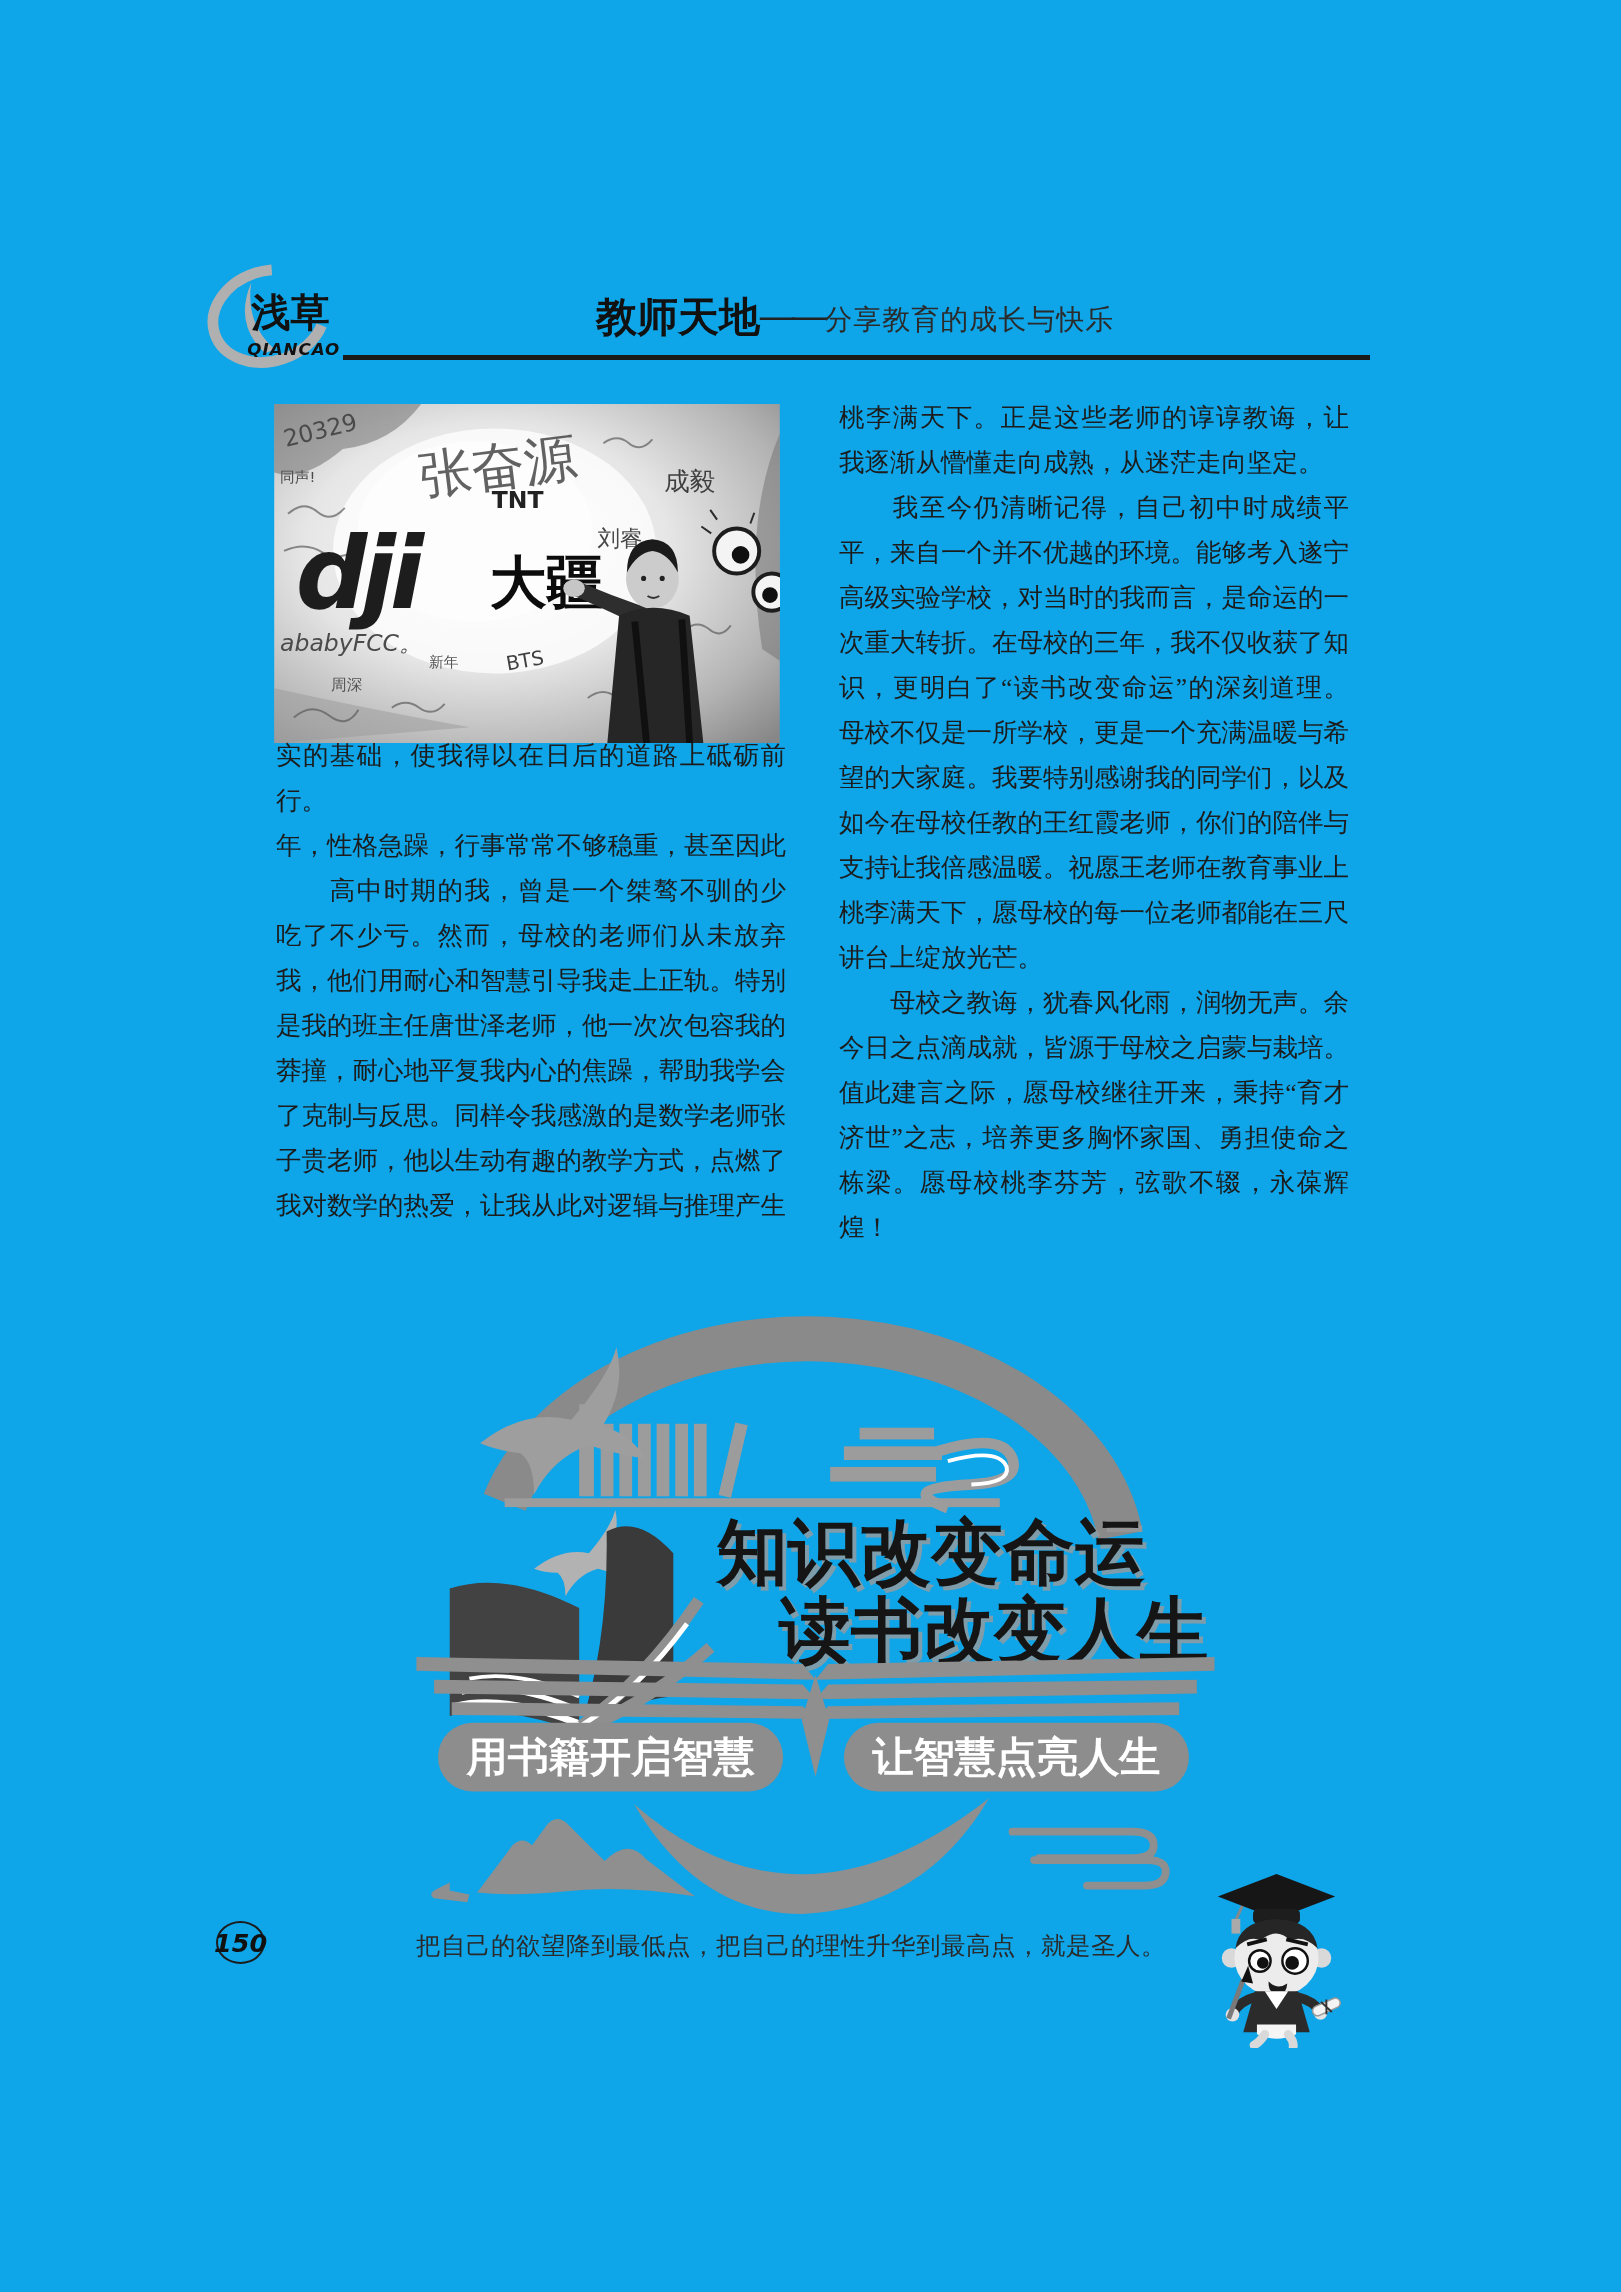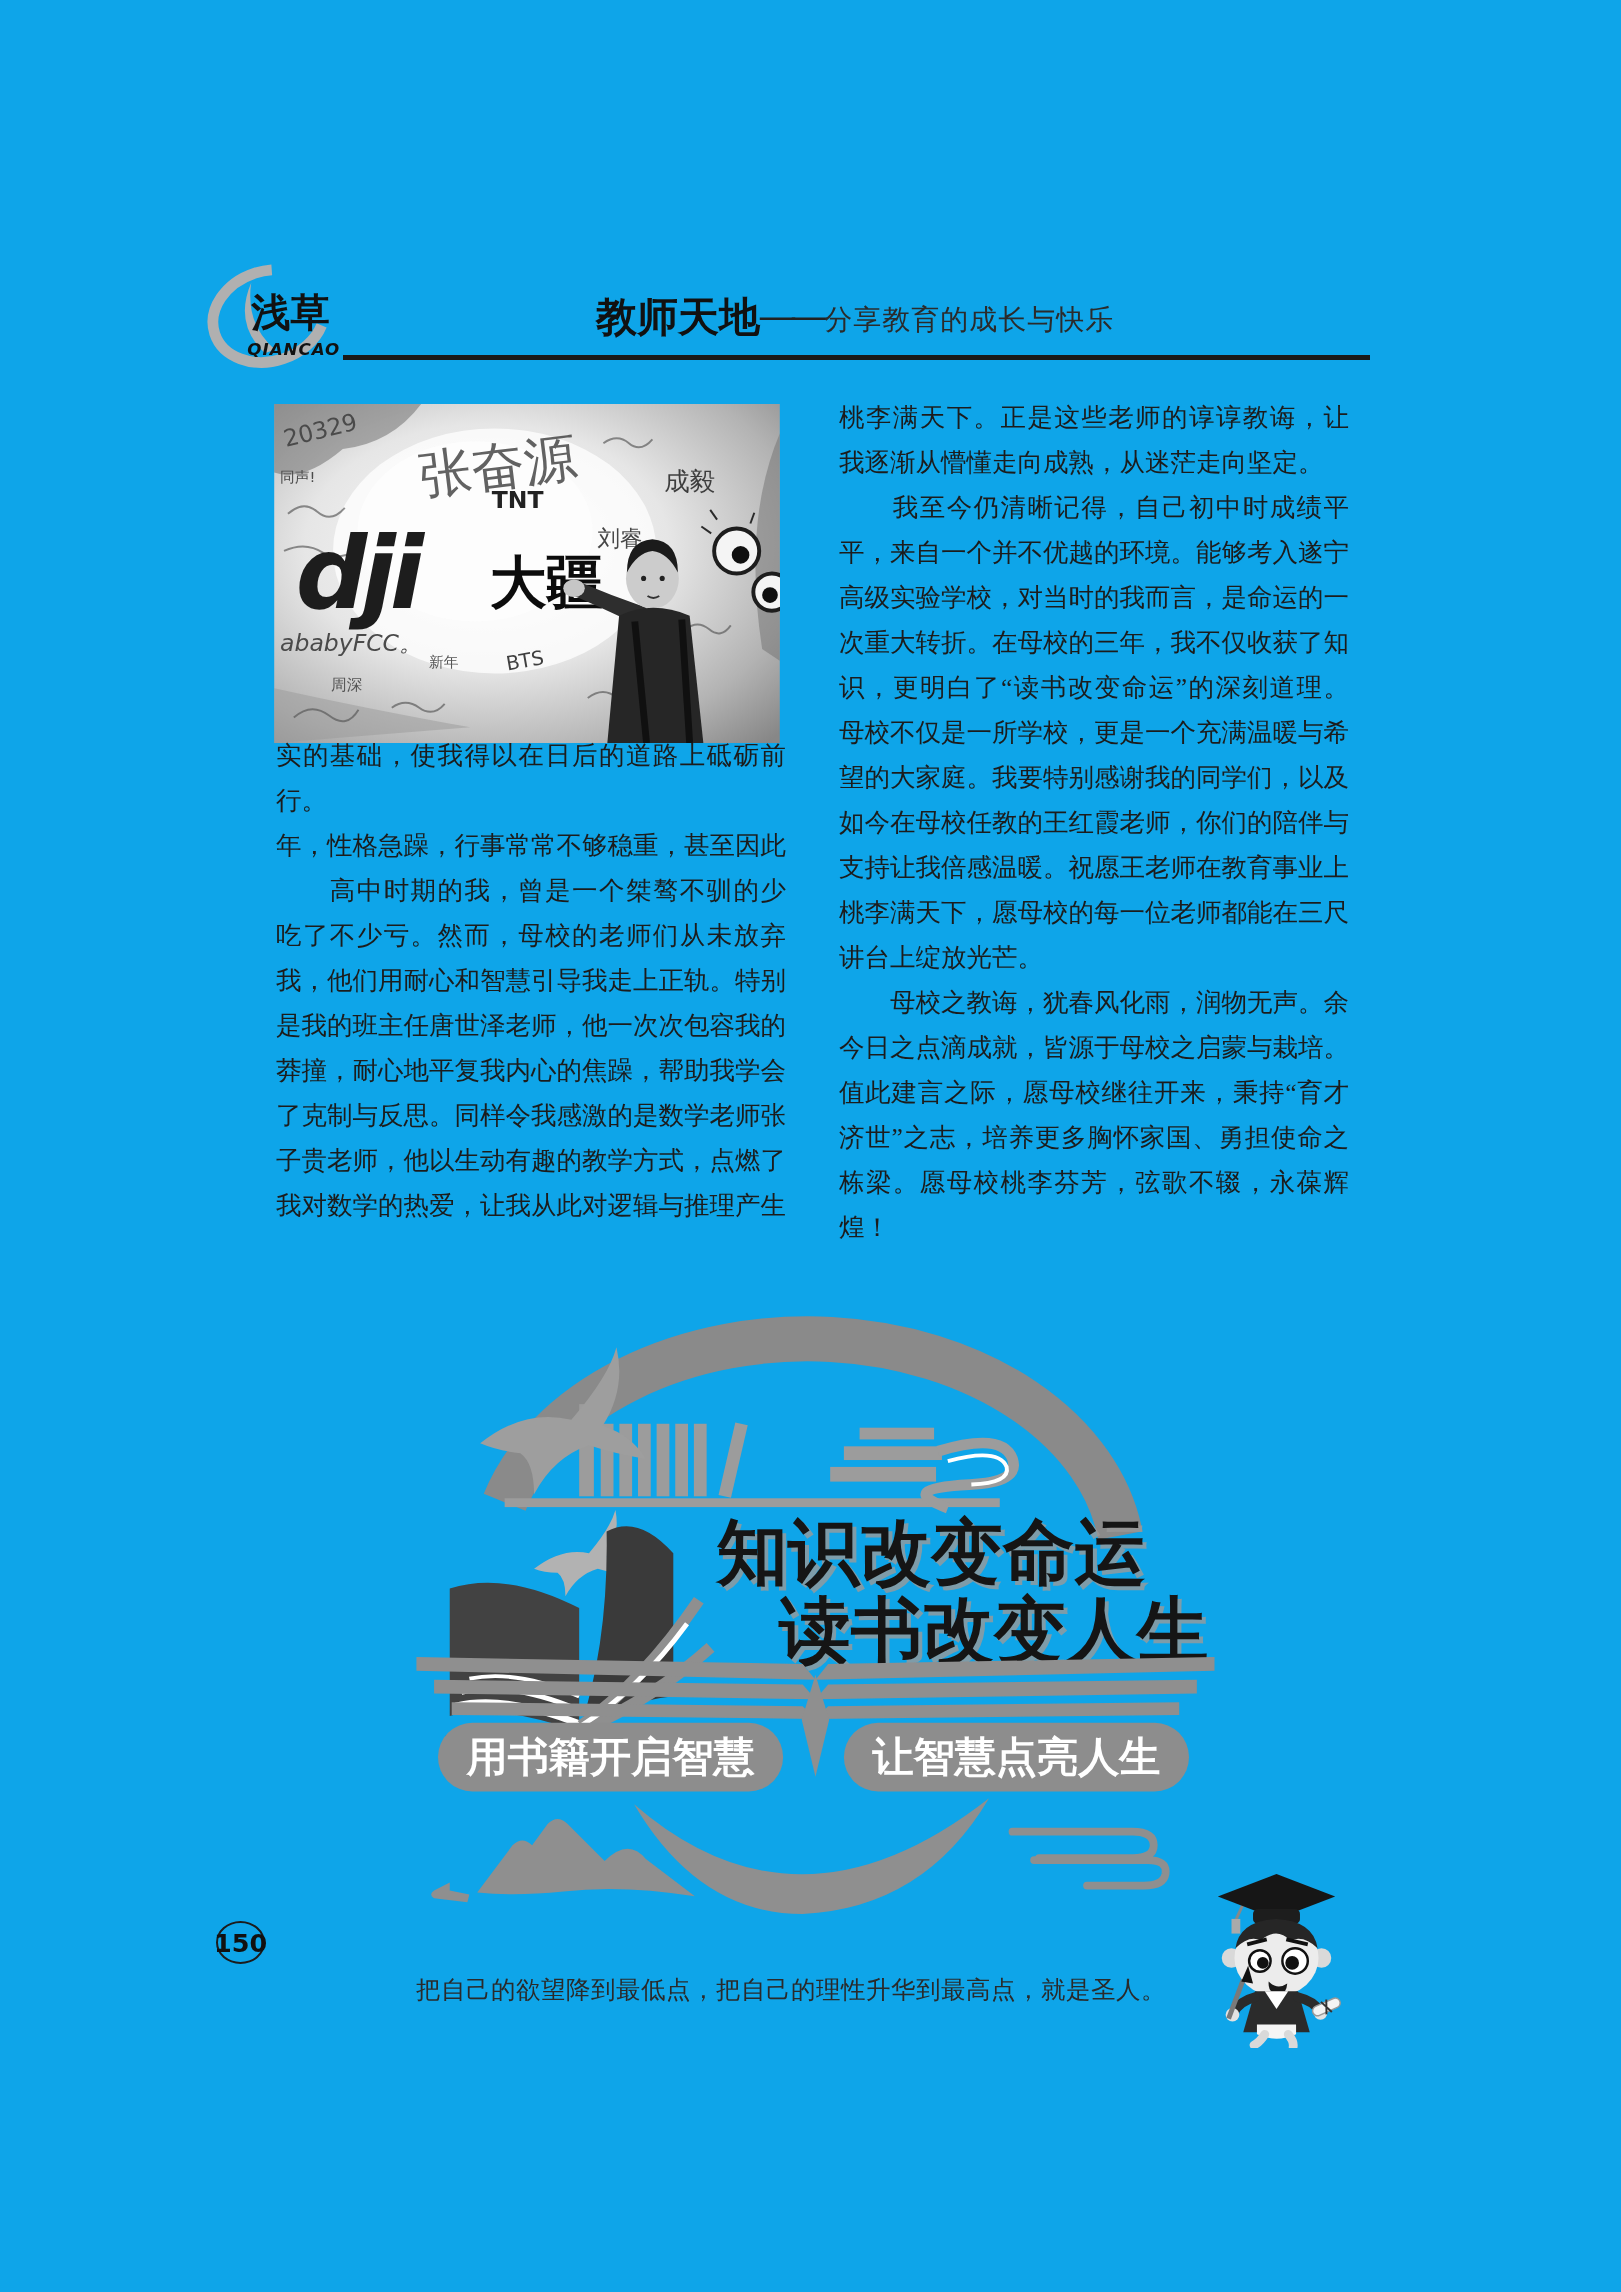--- a/index.html
+++ b/index.html
@@ -21,25 +21,25 @@
   .col-left{left:276px;top:733px;}
   .col-right{left:839px;top:395px;}
   .ln{height:45px;overflow:hidden;text-align:justify;text-justify:inter-ideograph;text-align-last:justify;}
   .ln.short{text-align-last:left;}
   
   .emblem{position:absolute;left:387px;top:1259px;width:853px;height:657px;}
   
   .page-badge{
     position:absolute;left:216px;top:1921px;width:49px;height:43px;border:2.9px solid #1c1c1c;border-radius:50%;
     display:flex;align-items:center;justify-content:center;
-    font-family:"DejaVu Sans",sans-serif;font-size:25.5px;font-weight:bold;color:#111;box-sizing:border-box;
+    font-family:"DejaVu Sans",sans-serif;font-size:25.5px;font-weight:bold;color:#111;box-sizing:border-box;font-style:italic;
   }
   .footer-quote{
     position:absolute;left:416px;top:1929px;font-family:"DejaVu Sans",sans-serif;
-    font-size:24.5px;color:#2a2a2a;letter-spacing:0.5px;white-space:nowrap;margin-top:44px;
+    font-size:24.5px;color:#2a2a2a;letter-spacing:0.5px;white-space:nowrap;
   }
   .mascot{position:absolute;left:1208px;top:1870px;width:137px;height:178px;}
   svg text{font-family:"DejaVu Sans",sans-serif;}
 </style>
 </head>
 <body>
 
 <div class="page">
 
   <div class="logo-wrap">

